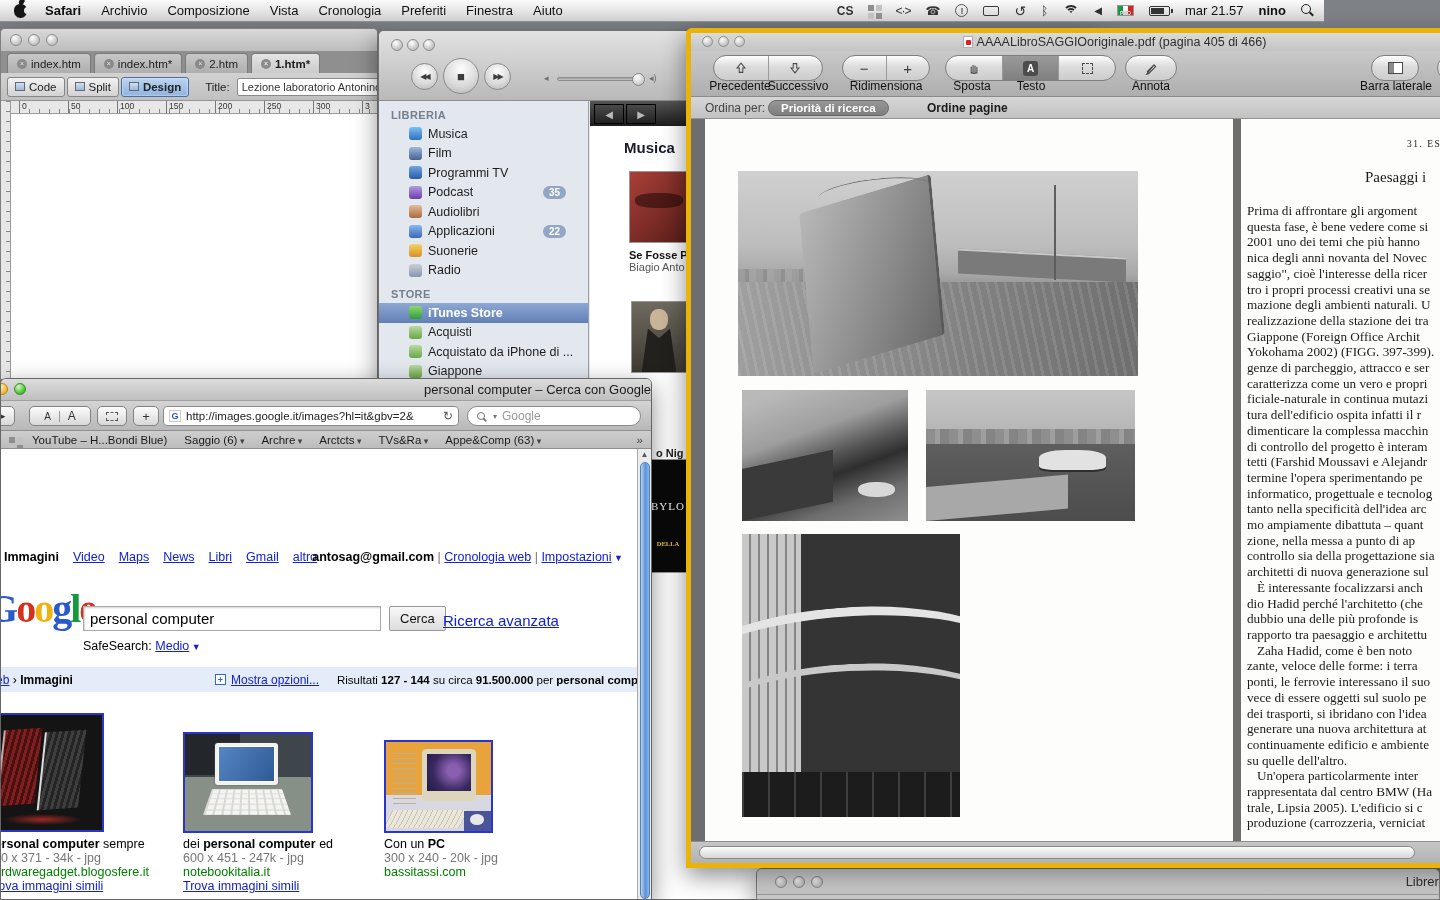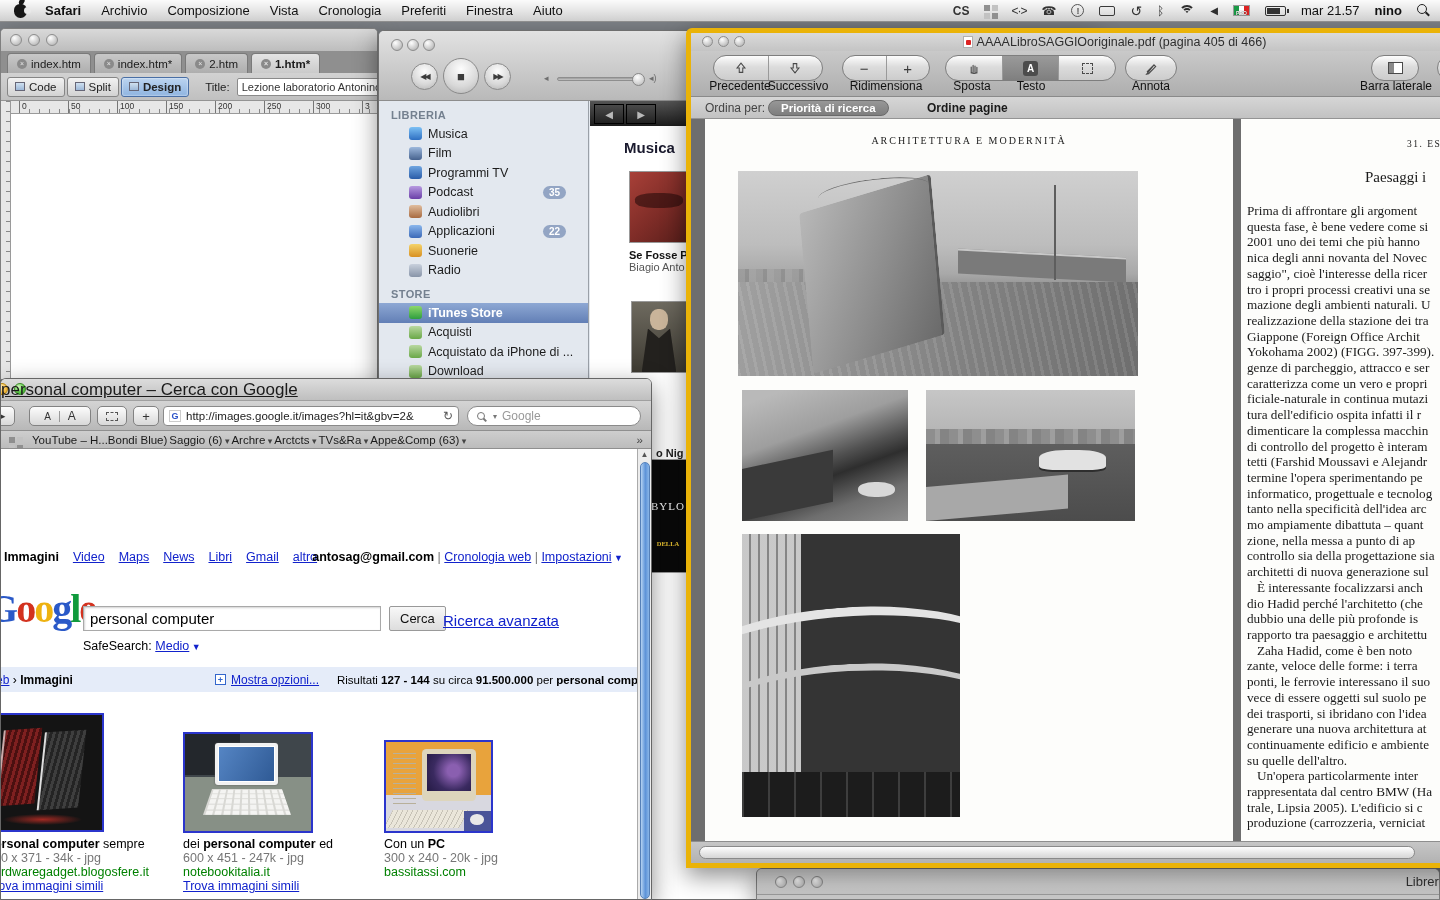--- a/index.html
+++ b/index.html
@@ -4,21 +4,21 @@
 <style>
   *{margin:0;padding:0;box-sizing:border-box;}
   html,body{width:1440px;height:900px;}
   body{position:relative;overflow:hidden;background:#7e8287;font-family:"Liberation Sans",sans-serif;-webkit-font-smoothing:antialiased;}
   .win{position:absolute;box-shadow:0 8px 24px rgba(0,0,0,.45);overflow:hidden;}
   
   .tl{width:12px;height:12px;border-radius:50%;border:1px solid #8d8d8d;background:radial-gradient(circle at 35% 30%,#fefefe,#cfcfcf 55%,#a8a8a8);display:inline-block;}
   .tl.green{background:radial-gradient(circle at 35% 30%,#d9f6c4,#55c93f 60%,#2e9426);border-color:#3d8a27;}
   .tl.yellow{background:radial-gradient(circle at 35% 30%,#fdeec2,#f5bd46 60%,#d89a1e);border-color:#b8860b;}
   
-  #menubar{position:absolute;left:0;top:0;width:1440px;height:22px;background:linear-gradient(#fbfbfb,#e6e6e6 50%,#cfcfcf);border-bottom:1px solid #8e8e8e;z-index:50;display:flex;align-items:center;font-size:13px;color:#111;}
+  #menubar{position:absolute;left:0;top:0;width:1324px;height:22px;background:linear-gradient(#fbfbfb,#e6e6e6 50%,#cfcfcf);border-bottom:1px solid #8e8e8e;z-index:50;display:flex;align-items:center;font-size:13px;color:#111;}
   .menu-items{display:flex;align-items:center;height:100%;}
   .menu-item{padding:0 10px;line-height:21px;}
   .menu-item.bold{font-weight:bold;}
   .apple{width:13px;height:14px;background:#161616;border-radius:45% 45% 48% 48%;position:relative;margin:0 8px 0 14px;}
   .apple::before{content:"";position:absolute;width:5px;height:6px;background:#161616;border-radius:50% 10% 50% 50%;top:-5px;left:5px;transform:rotate(25deg);}
   .apple::after{content:"";position:absolute;width:7px;height:7px;background:#e9e9e9;border-radius:50%;right:-4px;top:3px;}
   #status{margin-left:auto;display:flex;align-items:center;gap:15px;padding-right:10px;font-size:13px;}
   .sicon{display:inline-flex;align-items:center;justify-content:center;color:#333;font-size:12px;}
   .grid-ic{width:6px;height:6px;background:#8f8f8f;box-shadow:8px 0 #c2c2c2,0 8px #c2c2c2,8px 8px #8f8f8f;margin-right:6px;margin-bottom:6px;}
   .disp-ic{width:16px;height:10px;border:1.6px solid #3a3a3a;border-radius:2px;}
@@ -114,21 +114,21 @@
   #alb3 .l1{font-size:11px;letter-spacing:1px;margin-top:40px;}
   #alb3 .l2{font-size:6.5px;color:#f0c832;font-weight:bold;margin-top:28px;}
   
   #bottomwin{left:756px;top:868px;width:684px;height:32px;background:#c9c9c9;z-index:30;border:1px solid #7d7d7d;border-radius:6px 6px 0 0;}
   #bottomwin .ttl{height:26px;background:linear-gradient(#e2e2e2,#c6c6c6);display:flex;align-items:center;gap:6px;padding-left:18px;position:relative;border-bottom:1px solid #9a9a9a;}
   #bw-title{position:absolute;right:-10px;font-size:13px;color:#333;}
   
   #safari{left:0;top:378px;width:652px;height:522px;background:#fff;z-index:40;border:1px solid #666;border-radius:6px 6px 0 0;}
   #sf-ttl{height:22px;background:linear-gradient(#dcdcdc,#bfbfbf);position:relative;border-bottom:1px solid #a0a0a0;}
   #sf-ttl .tl{position:absolute;top:4px;}
-  #sf-title{position:absolute;left:0;right:0;text-align:left;font-size:17px;color:#1a1a1a;line-height:21px;text-decoration:underline;}
+  #sf-title{position:absolute;left:0;right:0;text-align:right;font-size:13px;color:#1a1a1a;line-height:21px;}
   #sf-toolbar{height:30px;background:linear-gradient(#d4d4d4,#b8b8b8);border-bottom:1px solid #8f8f8f;position:relative;}
   .cap-btn{position:absolute;top:5px;height:20px;border:1px solid #828282;border-radius:5px;background:linear-gradient(#fcfcfc,#d8d8d8);display:flex;align-items:center;justify-content:center;color:#333;}
   #sf-url{position:absolute;left:162px;top:5px;width:296px;height:20px;background:#fff;border:1px solid #8a8a8a;border-radius:4px;display:flex;align-items:center;gap:5px;padding:0 5px;font-size:11.5px;color:#222;overflow:hidden;}
   #sf-url .fav{width:12px;height:12px;border:1px solid #ccc;background:#fff;color:#2a52c8;font-weight:bold;font-size:9px;line-height:11px;text-align:center;flex:none;}
   #sf-url .reload{margin-left:auto;color:#555;font-size:12px;}
   #sf-url .u{white-space:nowrap;}
   #sf-search{position:absolute;left:466px;top:5px;width:174px;height:20px;background:#fff;border:1px solid #8a8a8a;border-radius:10px;display:flex;align-items:center;gap:5px;padding:0 9px;font-size:12px;color:#999;}
   .mag-s{position:relative;width:11px;height:11px;flex:none;}
   .mag-s::before{content:"";position:absolute;width:6px;height:6px;border:1.5px solid #777;border-radius:50%;left:0;top:1px;}
   .mag-s::after{content:"";position:absolute;width:4px;height:1.5px;background:#777;transform:rotate(45deg);left:6px;top:8px;}
@@ -420,21 +420,21 @@
         <span class="lbl">Acquisti</span>
 
       </div>
         <div class="srow" data-icon-name="purchase-icon">
         <span class="ic"></span>
         <span class="lbl">Acquistato da iPhone di ...</span>
 
       </div>
         <div class="srow" data-icon-name="purchase-icon">
         <span class="ic"></span>
-        <span class="lbl">Download</span>
+        <span class="lbl">Giappone</span>
 
       </div>
       </div>
   </div>
   <div id="it-sscroll">
       <i></i>
     </div>
   <div id="it-main">
     <div id="it-nav">
       <span class="itnav-btn">◀</span>
@@ -488,21 +488,21 @@
       <span class="reload">↻</span>
     </span>
     <span id="sf-search">
       <span class="mag-s"></span>
       <span style="font-size:8px;color:#777;">▾</span>
       <span>Google</span>
     </span>
   </div>
   <div id="sf-bm">
     <span class="grid-ic" style="margin:0;"></span>
-    <span style="display:flex;gap:2px;">
+    <span style="display:flex;gap:17px;">
         <span class="bm">YouTube – H...Bondi Blue)</span>
         <span class="bm has-arrow">Saggio (6)</span>
         <span class="bm has-arrow">Archre</span>
         <span class="bm has-arrow">Arctcts</span>
         <span class="bm has-arrow">TVs&amp;Ra</span>
         <span class="bm has-arrow">Appe&amp;Comp (63)</span>
       </span>
     <span style="margin-left:auto;color:#444;">»</span>
   </div>
   <div id="sf-content">
@@ -645,21 +645,20 @@
         <span class="pseg"></span>
       </span>
   </div>
   <div id="pv-sort">
     <span id="pv-sort-lbl">Ordina per:</span>
     <span id="pv-pill">Priorità di ricerca</span>
     <span id="pv-pages">Ordine pagine</span>
   </div>
   <div id="pv-content">
     <div class="page" id="pg-left">
-      <div id="pl-hdr">ARCHITETTURA E MODERNITÀ</div>
       <div class="ph" id="ph1">
         <div class="city"></div>
           <div class="deck"></div>
           <div class="fold"></div>
           <div class="rail"></div>
           <div class="pav"></div>
           <div class="pole"></div>
       </div>
       <div class="ph" id="ph2">
         <div class="wedge"></div>

